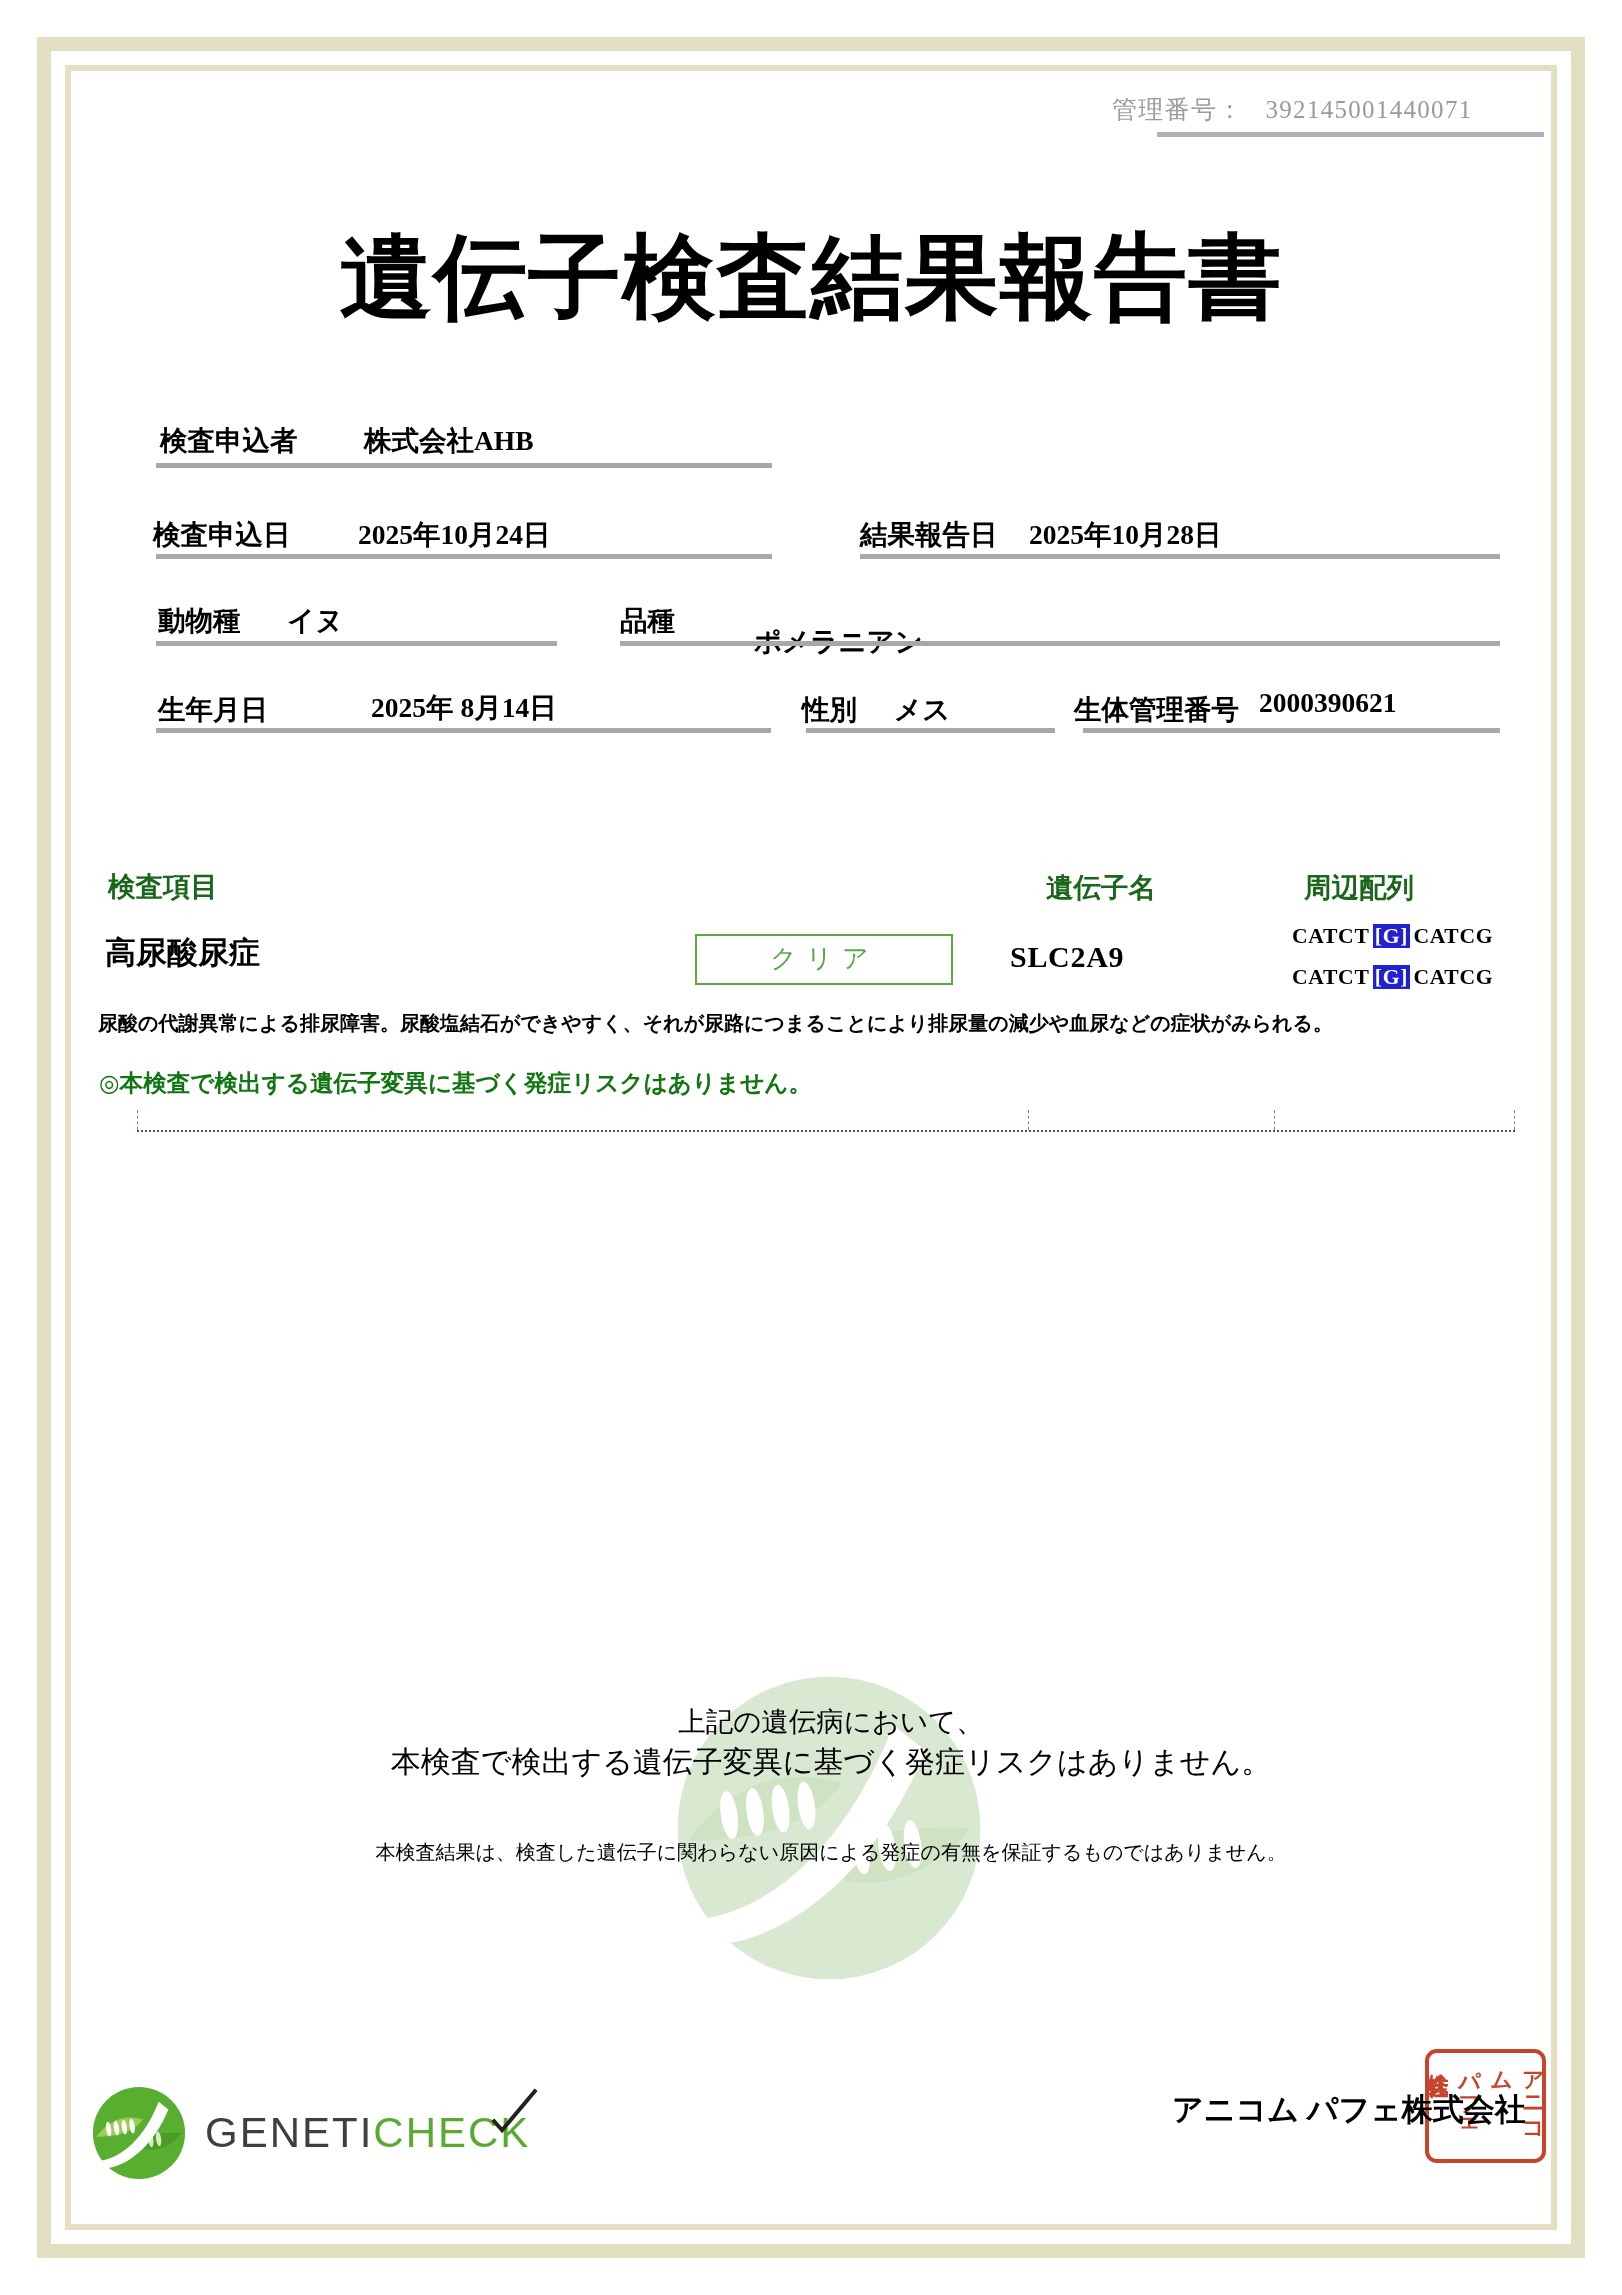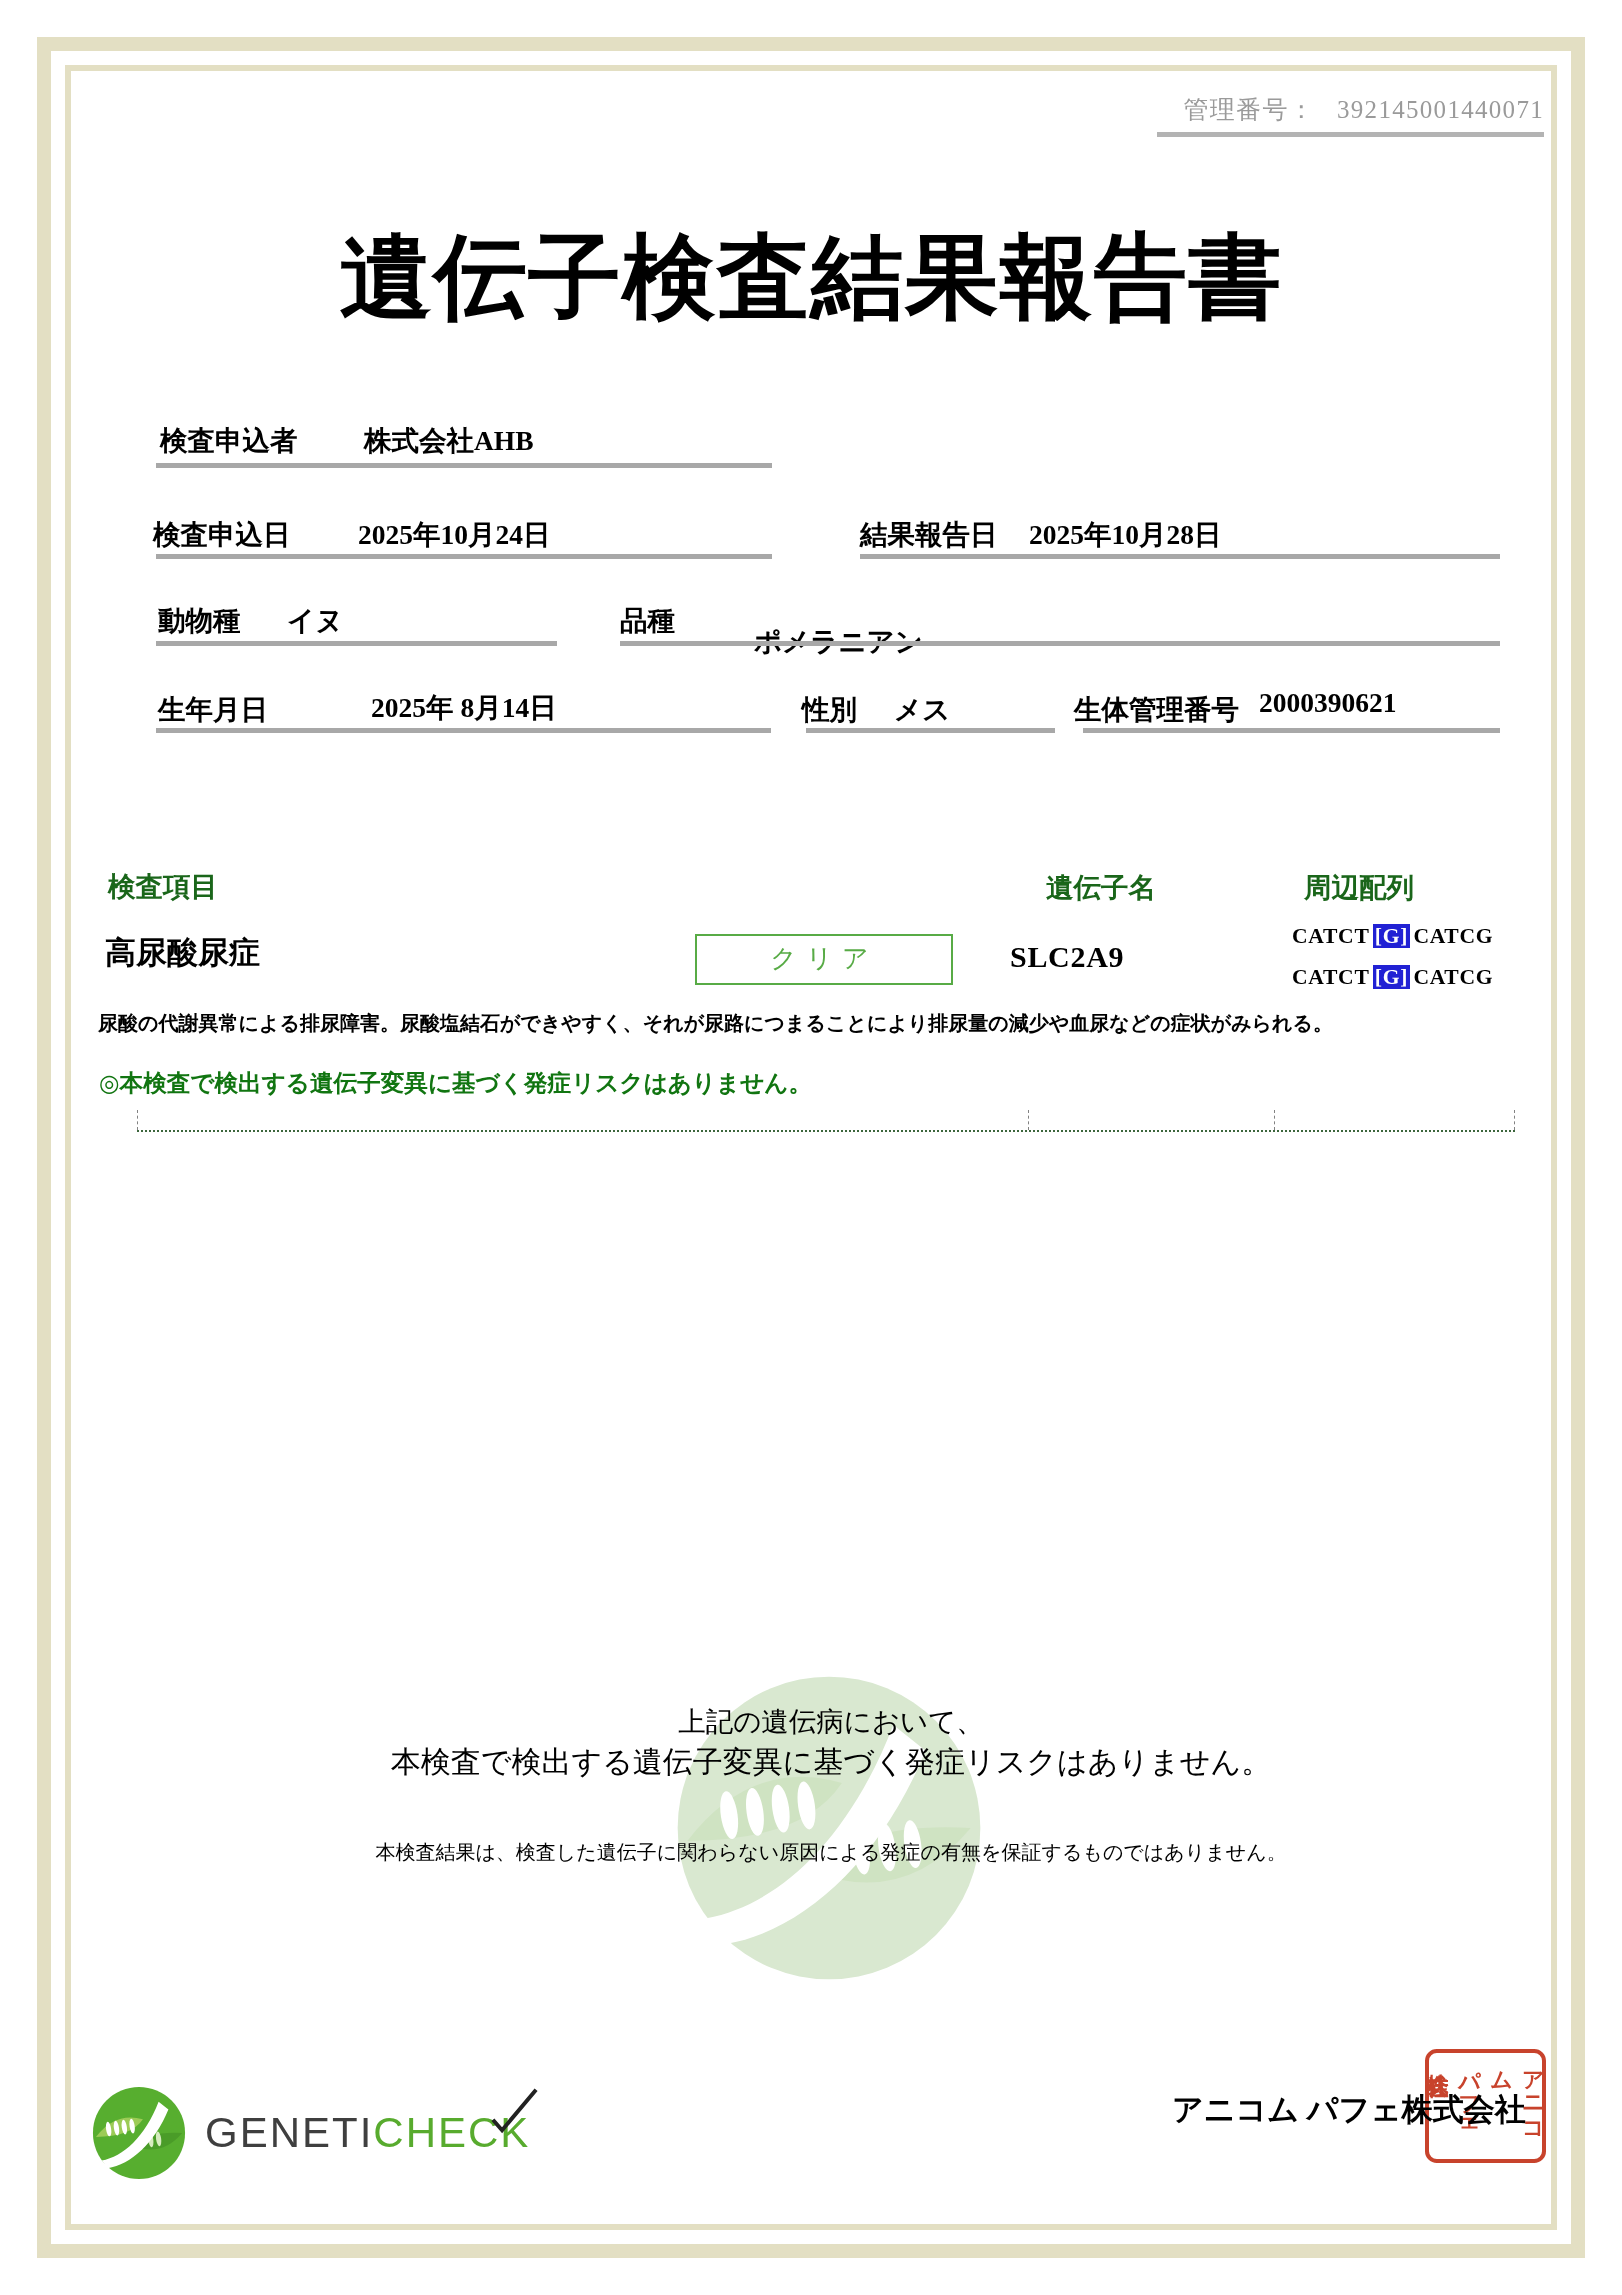--- a/index.html
+++ b/index.html
@@ -5,21 +5,21 @@
   html,body{margin:0;padding:0;background:#ffffff;}
   .page{position:relative;width:1622px;height:2295px;background:#ffffff;overflow:hidden;
         font-family:"Liberation Serif","DejaVu Serif",serif;color:#000;}
   
   .frame-outer{position:absolute;left:37px;top:37px;right:37px;bottom:37px;
                border:14.4px solid #e3dfc3;pointer-events:none;}
   .frame-inner{position:absolute;left:65px;top:65px;right:65px;bottom:65px;
                border:6.5px solid #e3dfc3;pointer-events:none;}
   .abs{position:absolute;}
   
-  .ctrl{left:1112px;top:93px;width:432px;text-align:right;font-size:25px;color:#9a9a9a;
+  .ctrl{left:1112px;top:93px;width:432px;text-align:left;font-size:25px;color:#9a9a9a;
         letter-spacing:1.3px;white-space:nowrap;}
   .ctrl .num{margin-left:22px;}
   .ctrl-ul{left:1157px;top:132px;width:387px;height:5.2px;background:#b3b3b3;}
   
   .title{left:0;top:215px;width:1622px;text-align:center;font-size:93px;font-weight:bold;
          letter-spacing:1.3px;}
   
   .f{font-size:27.5px;font-weight:bold;white-space:nowrap;}
   .ul{background:#a8a8a8;height:4.6px;}
   

